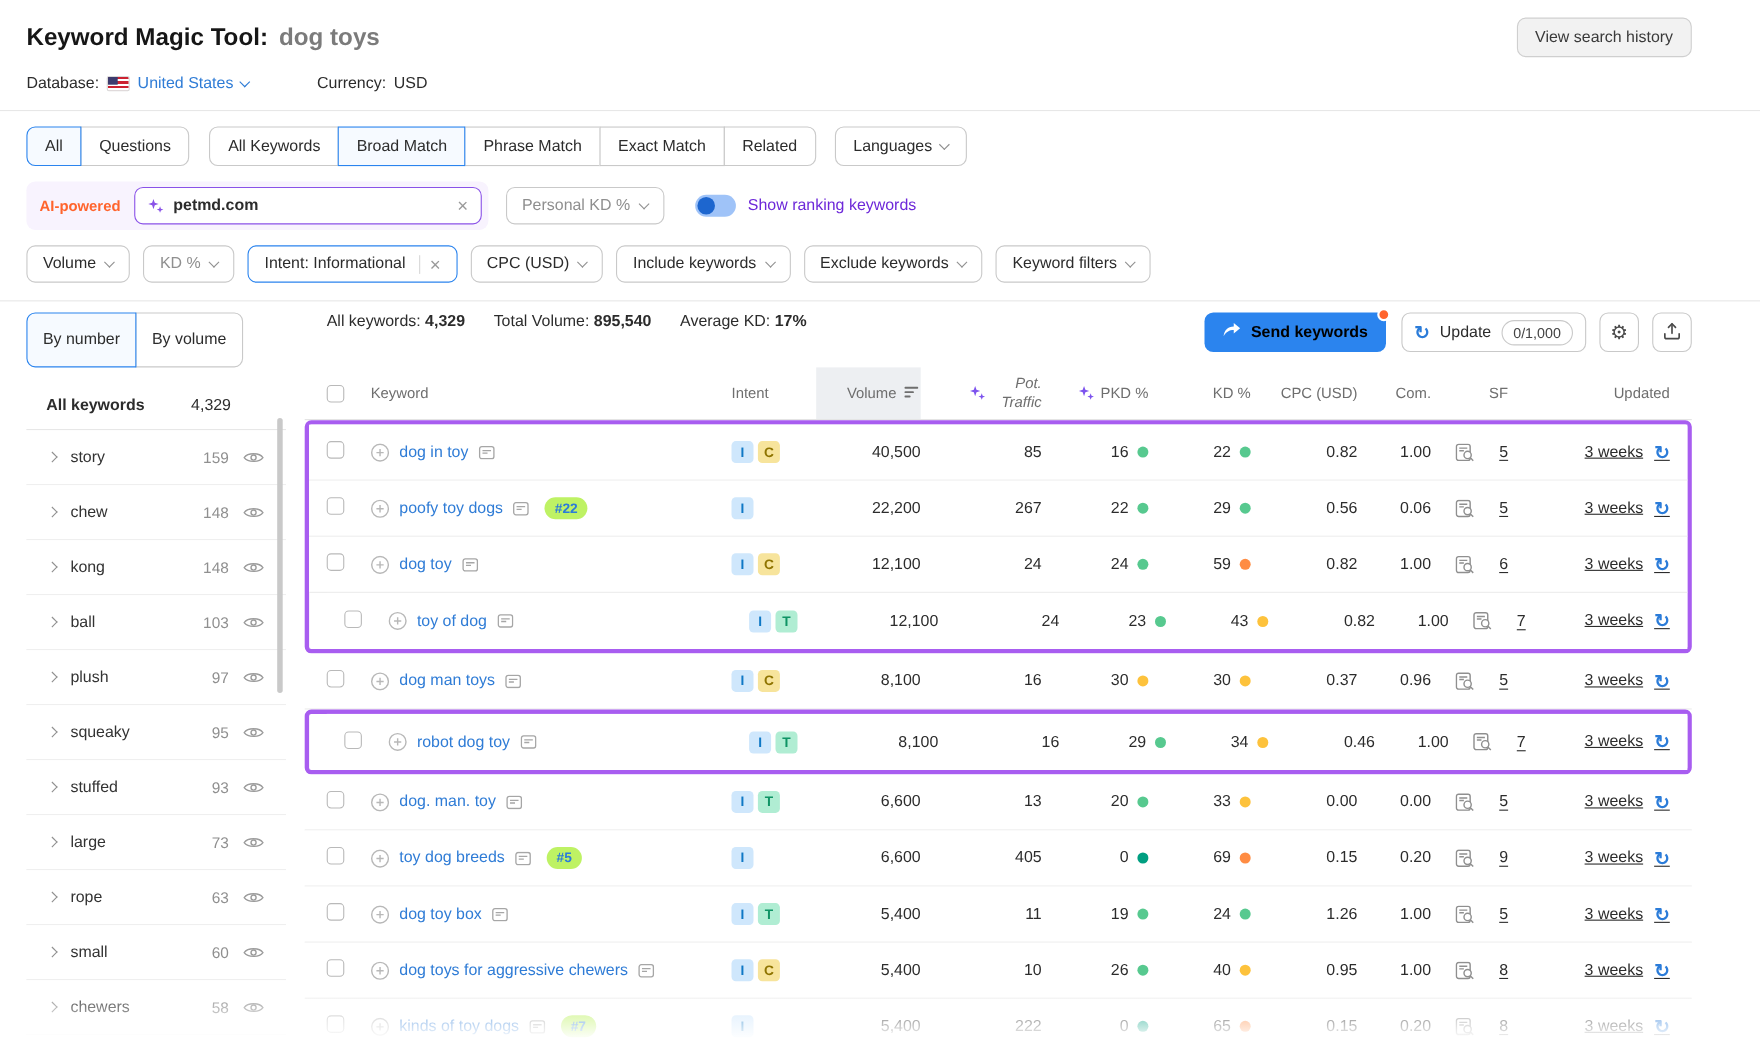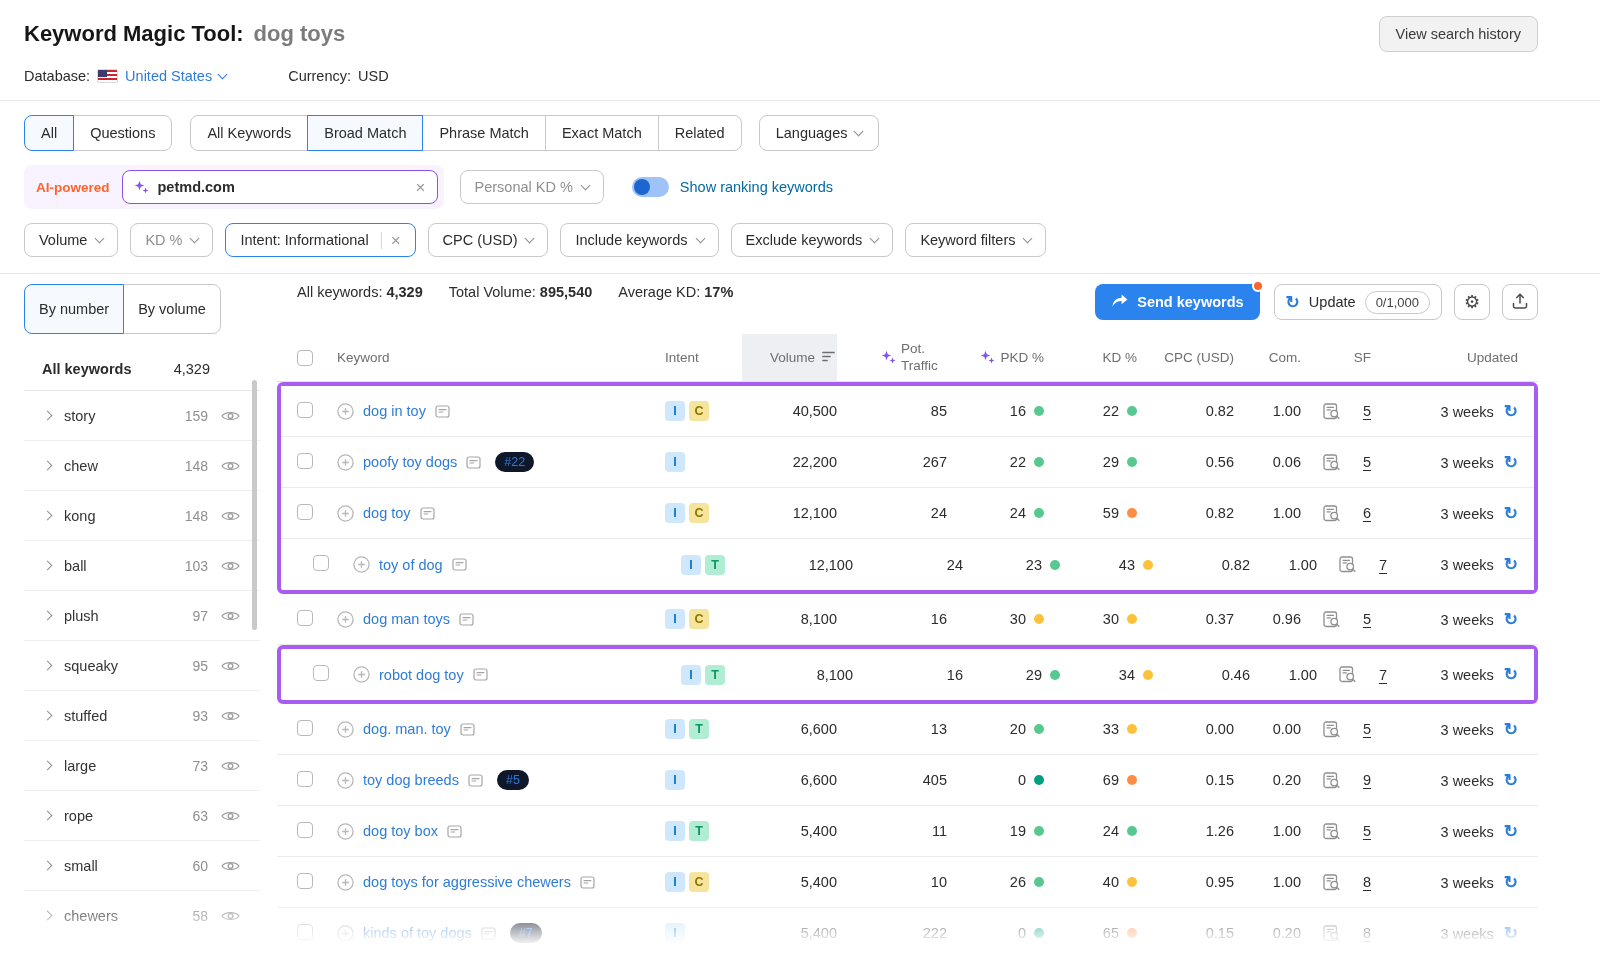--- a/index.html
+++ b/index.html
@@ -49,21 +49,21 @@
   .ai-label { color:#ff642d; font-size:13.5px; font-weight:700; margin-right:12px; }
   .ai-input { width:316px; height:34px; background:#fff; border:1.5px solid #8a52e8; border-radius:8px;
               display:flex; align-items:center; padding:0 11px; gap:9px; }
   .ai-input .sparkle { color:#8a52e8; display:flex; flex:none; }
   .ai-input .domain { flex:1; font-size:14.5px; font-weight:700; color:#2c2c2c; }
   .x-icon { color:#9a9a9a; font-size:17px; line-height:1; }
   .btn-pkd { margin-left:16px; height:34px; display:flex; align-items:center; gap:9px; padding:0 14px;
              border:1px solid #c9c9c9; border-radius:8px; background:#fff; font-size:14.5px; color:#8f8f8f; }
   .toggle { margin-left:28px; width:37px; height:20px; border-radius:10px; background:#9fc3f8; position:relative; flex:none; cursor:pointer; }
   .toggle .knob { position:absolute; left:2px; top:2px; width:16px; height:16px; border-radius:50%; background:#1d66cf; }
-  .toggle-label { margin-left:11px; font-size:14.5px; color:#0369a1;text-align:center; }
+  .toggle-label { margin-left:11px; font-size:14.5px; color:#6d28d9;text-align:center; }
 
   
   .filters-row { display:flex; gap:12px; margin:14px 24px 0; }
   .fbtn { height:34px; display:flex; align-items:center; gap:9px; padding:0 14px; border:1px solid #c9c9c9;
           border-radius:8px; background:#fff; font-size:14.5px; color:#2c2c2c; }
   .fbtn.muted { color:#8f8f8f; }
   .fbtn.active { border:1.5px solid #2b84ee; }
   .fdiv { width:1px; height:17px; background:#d7d7d7; margin-left:3px; }
 
   
@@ -81,21 +81,21 @@
   .gcount { margin-left:auto; color:#8f8f8f; font-size:14px; }
   .eye { display:flex; flex:none; }
   .side-scrollbar { position:absolute; top:96px; right:3px; width:5px; height:250px; background:#c9c9c9; border-radius:3px; }
 
   .main { flex:1; min-width:0; }
 
   
   .stats-row { display:flex; align-items:flex-start; height:46px; padding:0 0 0 20px; }
   .stat { font-size:14.5px; margin-right:26px; white-space:nowrap; }
   .stat b { font-weight:700; }
-  .btn-send { position:relative; height:36px; background:#2b84ee; color:#ffffff; border:none; border-radius:8px;
+  .btn-send { position:relative; height:36px; background:#2b84ee; color:#000000; border:none; border-radius:8px;
               display:flex; gap:9px; padding:0 16px; font-size:14.5px; font-weight:700; align-items:center; margin-left:auto; }
   .btn-send .notif { position:absolute; top:-4px; right:-4px; width:12px; height:12px; border-radius:50%;
                      background:#ff642d; border:2px solid #fff; }
   .btn-update { height:36px; border:1px solid #c9c9c9; border-radius:8px; background:#fff; display:flex;
                 align-items:center; gap:9px; padding:0 11px; font-size:14.5px; color:#2c2c2c; margin-left:14px; }
   .refresh-glyph { color:#2b7cd9; font-size:17px; font-weight:700; line-height:1; }
   .quota { border:1px solid #c9c9c9; border-radius:999px; padding:3px 10px; font-size:13px; color:#444; }
   .btn-ic { width:36px; height:36px; border:1px solid #c9c9c9; border-radius:8px; background:#fff;
             display:flex; align-items:center; justify-content:center; margin-left:12px; color:#4a4a4a; }
   .gear-glyph { font-size:18px; line-height:1; color:#4a4a4a; }
@@ -103,47 +103,47 @@
   
   .tablewrap { --cols: 40px 310px 95px 95px 110px 97px 93px 97px 67px 40px 30px 1fr; }
   .thead { display:grid; grid-template-columns:var(--cols); align-items:stretch; border-bottom:1px solid #e2e2e2;
            color:#6e6e6e; font-size:13.5px; height:48px; padding:0 20px; margin-top:4px; }
   .th { display:flex; align-items:center; }
   .th.r { justify-content:flex-end; text-align:right; }
   .th-intent { padding-left:18px; }
   .th-volume { background:#edeff2; justify-content:flex-end; gap:7px; padding-right:2px; }
   .th-spark { display:flex; align-items:center; justify-content:flex-end; gap:5px; text-align:right; }
   .th-spark .spark { color:#7d53ee; display:flex; flex:none; }
-  .th-pot-text { width:46px; text-align:left; line-height:1.25; }
+  .th-pot-text { width:46px; text-align:right; line-height:1.25;font-style:italic; }
 
   .cb { width:16px; height:16px; border:1.5px solid #b9b9b9; border-radius:4px; background:#fff; display:inline-block; cursor:pointer; }
 
   .trow { display:grid; grid-template-columns:var(--cols); align-items:center; height:51px; padding:0 20px;
           border-bottom:1px solid #ececec; font-size:14.5px; background:#fff; }
   .hlbox { border:4px solid #a85df0; border-radius:6px; }
   .hlbox .trow { padding:0 16px; }
   .hlbox .trow:last-child { border-bottom:none;margin-left:16px; }
 
   .kcell { display:flex; align-items:center; gap:9px; min-width:0; }
   .plus-ic, .card-ic { display:flex; flex:none; cursor:pointer; }
   .kw { color:#2f7cd6; white-space:nowrap; overflow:hidden; text-overflow:ellipsis; }
-  .rank { background:#0f172a; color:#2b7cd9; border-radius:11px; padding:3px 9px; font-size:12.5px; font-weight:400; margin-left:5px; flex:none; }
+  .rank { background:#bef264; color:#2b7cd9; border-radius:11px; padding:3px 9px; font-size:12.5px; font-weight:700; margin-left:5px; flex:none; }
   .icell { display:flex; gap:4px; padding-left:18px; }
   .ibadge { width:20px; height:20px; border-radius:4px; display:flex; align-items:center; justify-content:center;
             font-size:12.5px; font-weight:700; flex:none; }
   .b-I { background:#cfe7fc; color:#0f78c5; }
   .b-C { background:#f7e49c; color:#8f7400; }
   .b-T { background:#b0edd3; color:#0f9465; }
   .num { text-align:right; }
   .dotcell { display:flex; align-items:center; justify-content:flex-end; gap:8px; }
   .dot { width:10px; height:10px; border-radius:50%; flex:none; }
   .serp-cell { display:flex; justify-content:flex-end; cursor:pointer; }
   .sfcell { text-align:right; }
   .sf { color:#2c2c2c; text-decoration:underline; text-underline-offset:3px; }
-  .updcell { display:flex; justify-content:flex-end; align-items:flex-end; gap:10px; }
+  .updcell { display:flex; justify-content:flex-end; align-items:flex-start; gap:10px;text-decoration:underline; }
 
   .bottom-fade { position:absolute; left:0; right:0; bottom:0; height:55px; pointer-events:none;
                  background:linear-gradient(rgba(255,255,255,0), rgba(255,255,255,0.92) 80%); }
 </style>
 </head>
 <body>
 
 <div class="page">
 
   <div class="topbar">

